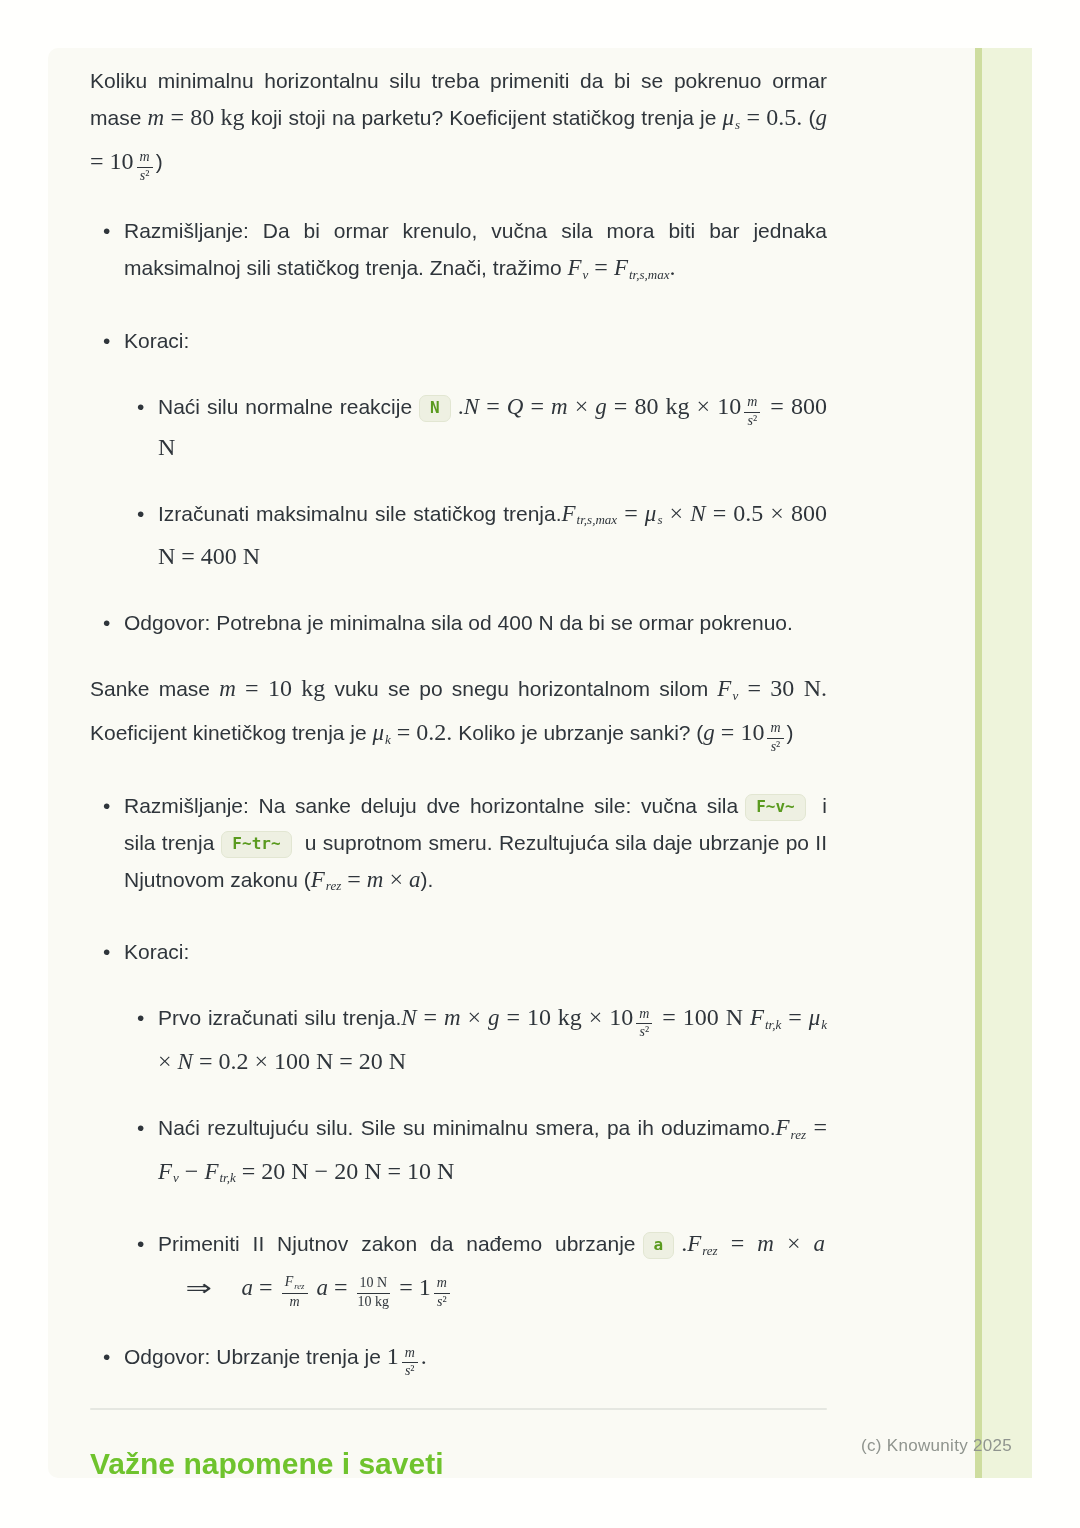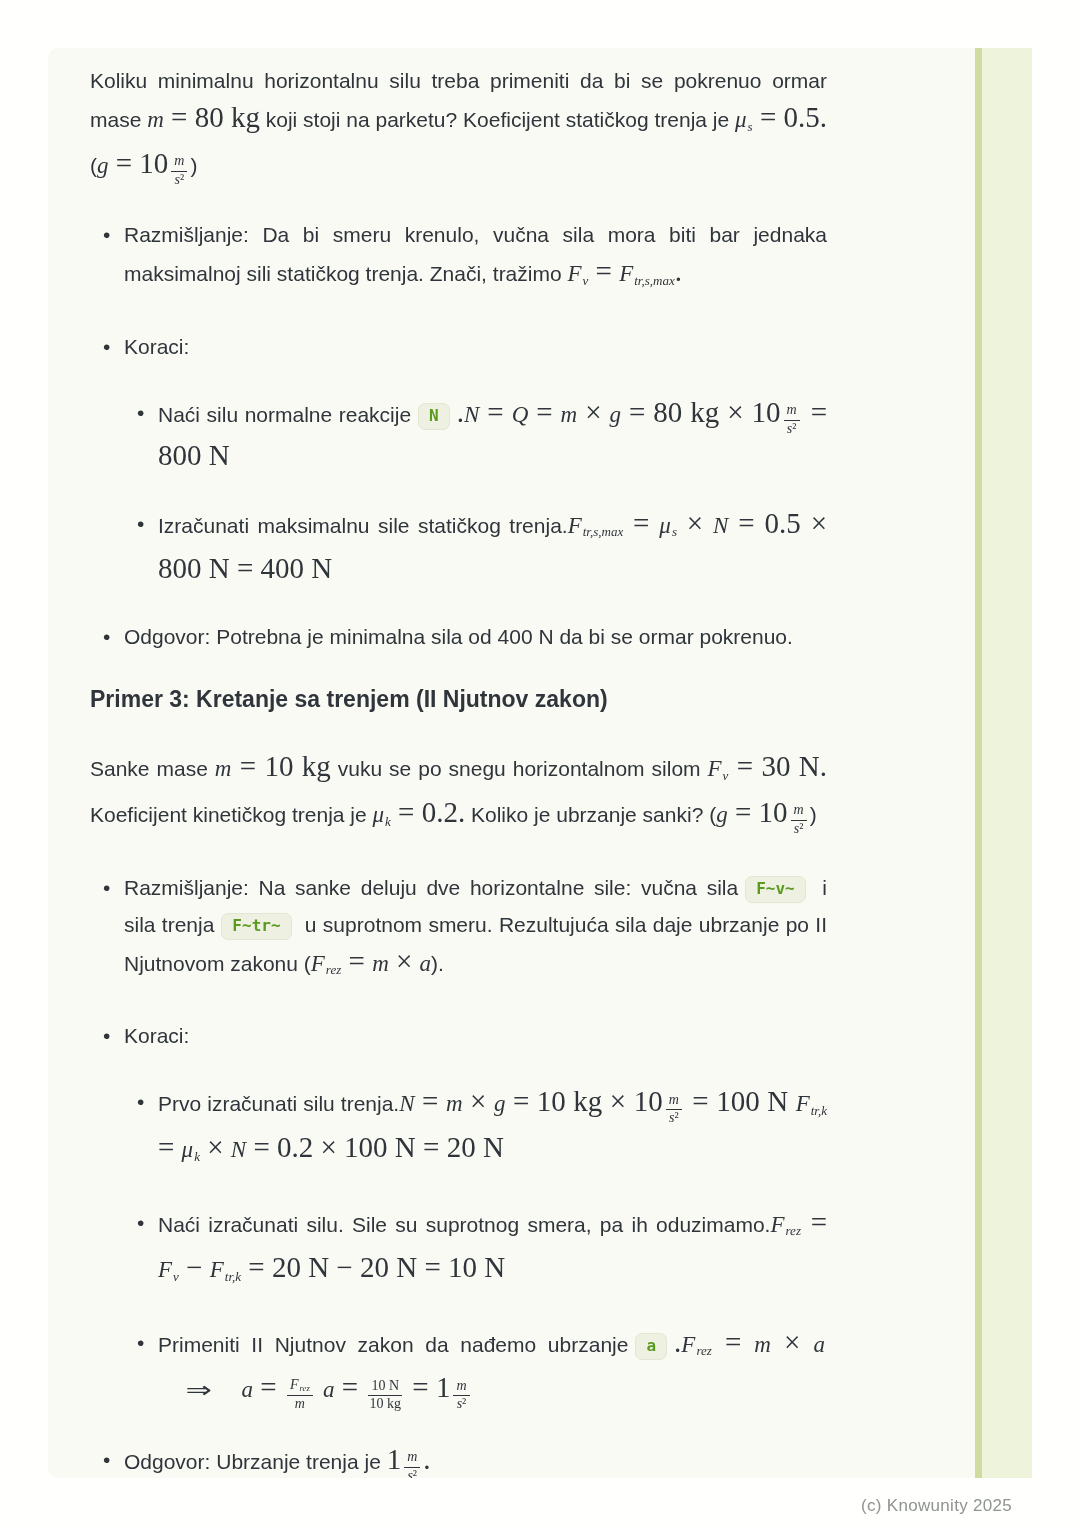--- a/index.html
+++ b/index.html
@@ -28,21 +28,21 @@
   .h2 { font-size:30px; font-weight:700; color:#6fc32d; margin:36px 0 28px 0; line-height:36px; }
   .hr-line { height:2px; background:#e5e7e1; margin:6px 0 0 0; border-radius:1px; }
   .li { display:flex; margin:0 0 29px 0; }
   .li1 { padding-left:13px; }
   .li2 { padding-left:47px; }
   .li .marker { flex:0 0 21px; width:21px; font-size:21px; line-height:37px; }
   .li-body { flex:1; font-size:21px; line-height:37px; text-align:justify; }
   
   .rb { font-weight:400; }
   .mi { font-family:"Liberation Serif", serif; font-style:italic; font-size:23px; }
-  .mn { font-family:"Liberation Serif", serif; font-size:29px; }
+  .mn { font-family:"Liberation Serif", serif; font-size:24px; }
   .frac .mi, .frac .mn { font-size:1em; }
   .msub {
     font-family:"Liberation Serif", serif; font-style:italic;
     font-size:0.62em; vertical-align:-0.28em; margin-left:1px;
   }
   .frac {
     display:inline-block; text-align:center; vertical-align:-11px;
     margin:0 3px; font-family:"Liberation Serif", serif; line-height:1;
   }
   .frac .fnum {
@@ -52,67 +52,66 @@
   .frac .fden { display:block; font-size:14px; line-height:1.05; padding-top:1px; }
   .badge {
     display:inline-block; background:#eef0e2; border:1px solid #e2e6d2;
     border-radius:7px; padding:2px 10px 3px 10px; margin:0 7px;
     font-family:"DejaVu Sans Mono", monospace; font-weight:700; font-size:16px;
     color:#5a9a1f; line-height:20px; vertical-align:1px;
   }
   .arrow { display:inline-block; transform:scaleX(1.5); margin:0 32px; font-family:"DejaVu Sans", sans-serif; }
   .gap { display:inline-block; width:2px; }
   .watermark {
-    position:absolute; right:68px; top:1496px; z-index:5;
+    position:absolute; right:68px; top:1436px; z-index:5;
     font-size:17px; color:#8f948e; letter-spacing:0.3px;
   }
 </style>
 </head>
 <body>
 
 <div class="doc-card">
   <div class="content">
       <div class="p"><span class="rt">Koliku minimalnu horizontalnu silu treba primeniti da bi se pokrenuo ormar mase </span><span class="mi">m</span><span class="mn"> = 80 kg</span><span class="rt"> koji stoji na parketu? Koeficijent statičkog trenja je </span><span class="mi">μ</span><span class="msub">s</span><span class="mn"> = 0.5.</span><span class="rt"> (</span><span class="mi">g</span><span class="mn"> = 10</span><span class="frac"><span class="fnum"><span class="mi">m</span></span><span class="fden"><span class="mi">s</span><span class="mn">²</span></span></span><span class="rt">)</span></div>
       <div class="li li1">
         <span class="marker">•</span>
-        <div class="li-body"><span class="rb">Razmišljanje:</span><span class="rt"> Da bi smeru krenulo, vučna sila mora biti bar jednaka maksimalnoj sili statičkog trenja. Znači, tražimo </span><span class="mi">F</span><span class="msub">v</span><span class="mn"> = </span><span class="mi">F</span><span class="msub">tr,s,max</span><span class="mn">.</span></div>
+        <div class="li-body"><span class="rb">Razmišljanje:</span><span class="rt"> Da bi ormar krenulo, vučna sila mora biti bar jednaka maksimalnoj sili statičkog trenja. Znači, tražimo </span><span class="mi">F</span><span class="msub">v</span><span class="mn"> = </span><span class="mi">F</span><span class="msub">tr,s,max</span><span class="mn">.</span></div>
       </div>
       <div class="li li1">
         <span class="marker">•</span>
         <div class="li-body"><span class="rb">Koraci:</span></div>
       </div>
       <div class="li li2">
         <span class="marker">•</span>
         <div class="li-body"><span class="rt">Naći silu normalne reakcije</span><span class="badge">N</span><span class="mn">.</span><span class="mi">N</span><span class="mn"> = </span><span class="mi">Q</span><span class="mn"> = </span><span class="mi">m</span><span class="mn"> × </span><span class="mi">g</span><span class="mn"> = 80 kg × 10</span><span class="frac"><span class="fnum"><span class="mi">m</span></span><span class="fden"><span class="mi">s</span><span class="mn">²</span></span></span><span class="mn"> = 800 N</span></div>
       </div>
       <div class="li li2">
         <span class="marker">•</span>
         <div class="li-body"><span class="rt">Izračunati maksimalnu sile statičkog trenja.</span><span class="mi">F</span><span class="msub">tr,s,max</span><span class="mn"> = </span><span class="mi">μ</span><span class="msub">s</span><span class="mn"> × </span><span class="mi">N</span><span class="mn"> = 0.5 × 800 N = 400 N</span></div>
       </div>
       <div class="li li1">
         <span class="marker">•</span>
         <div class="li-body"><span class="rb">Odgovor:</span><span class="rt"> Potrebna je minimalna sila od 400 N da bi se ormar pokrenuo.</span></div>
       </div>
-      <div class="h3"><span class="rt">Primer 3: Kretanje sa trenjem (II Njutnov zakon)</span></div>
       <div class="p"><span class="rt">Sanke mase </span><span class="mi">m</span><span class="mn"> = 10 kg</span><span class="rt"> vuku se po snegu horizontalnom silom </span><span class="mi">F</span><span class="msub">v</span><span class="mn"> = 30 N.</span><span class="rt"> Koeficijent kinetičkog trenja je </span><span class="mi">μ</span><span class="msub">k</span><span class="mn"> = 0.2.</span><span class="rt"> Koliko je ubrzanje sanki? (</span><span class="mi">g</span><span class="mn"> = 10</span><span class="frac"><span class="fnum"><span class="mi">m</span></span><span class="fden"><span class="mi">s</span><span class="mn">²</span></span></span><span class="rt">)</span></div>
       <div class="li li1">
         <span class="marker">•</span>
         <div class="li-body"><span class="rb">Razmišljanje:</span><span class="rt"> Na sanke deluju dve horizontalne sile: vučna sila</span><span class="badge">F~v~</span><span class="rt"> i sila trenja</span><span class="badge">F~tr~</span><span class="rt"> u suprotnom smeru. Rezultujuća sila daje ubrzanje po II Njutnovom zakonu (</span><span class="mi">F</span><span class="msub">rez</span><span class="mn"> = </span><span class="mi">m</span><span class="mn"> × </span><span class="mi">a</span><span class="rt">).</span></div>
       </div>
       <div class="li li1">
         <span class="marker">•</span>
         <div class="li-body"><span class="rb">Koraci:</span></div>
       </div>
       <div class="li li2">
         <span class="marker">•</span>
         <div class="li-body"><span class="rt">Prvo izračunati silu trenja.</span><span class="mi">N</span><span class="mn"> = </span><span class="mi">m</span><span class="mn"> × </span><span class="mi">g</span><span class="mn"> = 10 kg × 10</span><span class="frac"><span class="fnum"><span class="mi">m</span></span><span class="fden"><span class="mi">s</span><span class="mn">²</span></span></span><span class="mn"> = 100 N </span><span class="mi">F</span><span class="msub">tr,k</span><span class="mn"> = </span><span class="mi">μ</span><span class="msub">k</span><span class="mn"> × </span><span class="mi">N</span><span class="mn"> = 0.2 × 100 N = 20 N</span></div>
       </div>
       <div class="li li2">
         <span class="marker">•</span>
-        <div class="li-body"><span class="rt">Naći izračunati silu. Sile su suprotnog smera, pa ih oduzimamo.</span><span class="mi">F</span><span class="msub">rez</span><span class="mn"> = </span><span class="mi">F</span><span class="msub">v</span><span class="mn"> − </span><span class="mi">F</span><span class="msub">tr,k</span><span class="mn"> = 20 N − 20 N = 10 N</span></div>
+        <div class="li-body"><span class="rt">Naći rezultujuću silu. Sile su minimalnu smera, pa ih oduzimamo.</span><span class="mi">F</span><span class="msub">rez</span><span class="mn"> = </span><span class="mi">F</span><span class="msub">v</span><span class="mn"> − </span><span class="mi">F</span><span class="msub">tr,k</span><span class="mn"> = 20 N − 20 N = 10 N</span></div>
       </div>
       <div class="li li2">
         <span class="marker">•</span>
         <div class="li-body"><span class="rt">Primeniti II Njutnov zakon da nađemo ubrzanje</span><span class="badge">a</span><span class="mn">.</span><span class="mi">F</span><span class="msub">rez</span><span class="mn"> = </span><span class="mi">m</span><span class="mn"> × </span><span class="mi">a</span><span class="gap"></span><span class="arrow">⇒</span><span class="gap"></span><span class="mi">a</span><span class="mn"> = </span><span class="frac"><span class="fnum"><span class="mi">F</span><span class="msub">rez</span></span><span class="fden"><span class="mi">m</span></span></span><span class="mn"> </span><span class="mi">a</span><span class="mn"> = </span><span class="frac"><span class="fnum"><span class="mn">10 N</span></span><span class="fden"><span class="mn">10 kg</span></span></span><span class="mn"> = 1</span><span class="frac"><span class="fnum"><span class="mi">m</span></span><span class="fden"><span class="mi">s</span><span class="mn">²</span></span></span></div>
       </div>
       <div class="li li1">
         <span class="marker">•</span>
         <div class="li-body"><span class="rb">Odgovor:</span><span class="rt"> Ubrzanje trenja je </span><span class="mn">1</span><span class="frac"><span class="fnum"><span class="mi">m</span></span><span class="fden"><span class="mi">s</span><span class="mn">²</span></span></span><span class="mn">.</span></div>
       </div>
       <div class="hr-line"></div>

